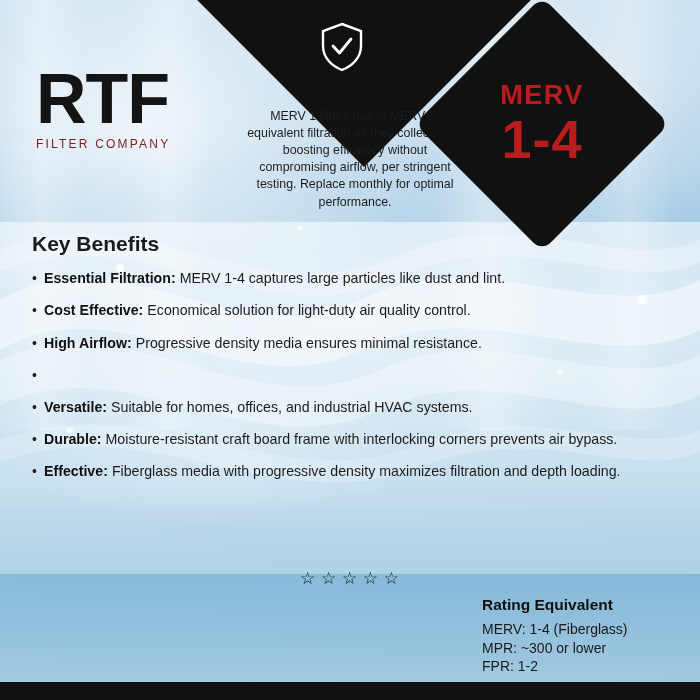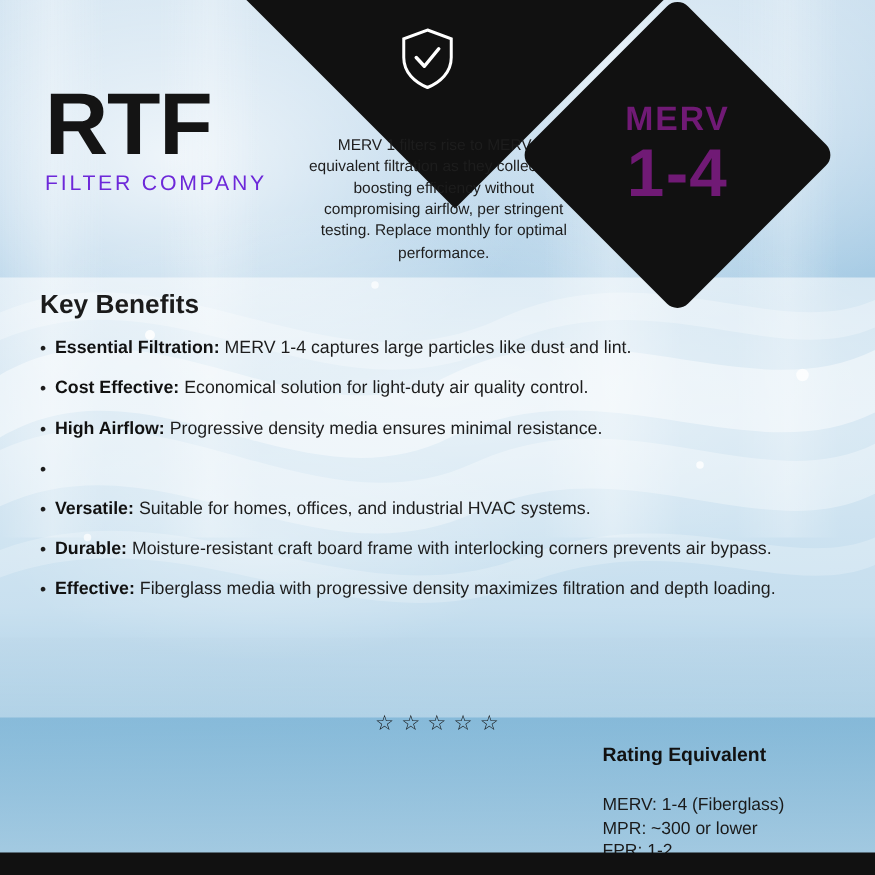--- a/index.html
+++ b/index.html
@@ -107,21 +107,21 @@
   .merv-text {
     position: absolute;
     left: 452px;
     top: 34px;
     width: 180px;
     height: 180px;
     display: flex;
     flex-direction: column;
     align-items: center;
     justify-content: center;
-    color: #701a75;
+    color: #b91c1c;
   }
   .merv-word {
     font-size: 27px;
     font-weight: bold;
     letter-spacing: 1.5px;
     line-height: 1;
     margin-bottom: 3px;
   }
   .merv-num {
     font-size: 54px;
@@ -139,23 +139,23 @@
     margin-top: 32px;
   }
   .logo-mark {
     font-size: 70px;
     font-weight: bold;
     letter-spacing: -1px;
     color: #141414;
     line-height: 0.95;
   }
   .logo-sub {
-    font-size: 17px;
+    font-size: 12px;
     letter-spacing: 2.2px;
-    color: #6d28d9;
+    color: #7f1d1d;
     margin-top: 4px;
   }
 
   
   .kb-title {
     position: absolute;
     left: 32px;
     top: 232px;
     font-size: 21px;
     font-weight: bold;
@@ -210,21 +210,21 @@
     position: absolute;
     right: 28px;
     top: 596px;
     text-align: left;
     width: 190px;
   }
   .rating-title {
     font-size: 15.5px;
     font-weight: bold;
     color: #111111;
-    margin-bottom: 20px;
+    margin-bottom: 6px;
   }
   .rating-line {
     font-size: 14px;
     color: #1a1a1a;
     line-height: 1.33;
   }
   
   .bottom-bar {
     position: absolute;
     left: 0;

